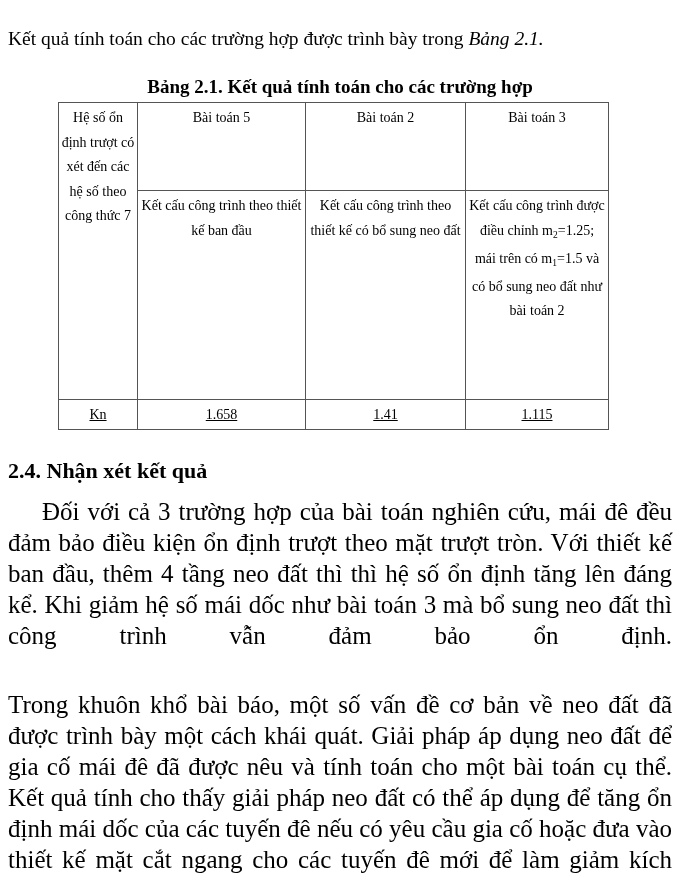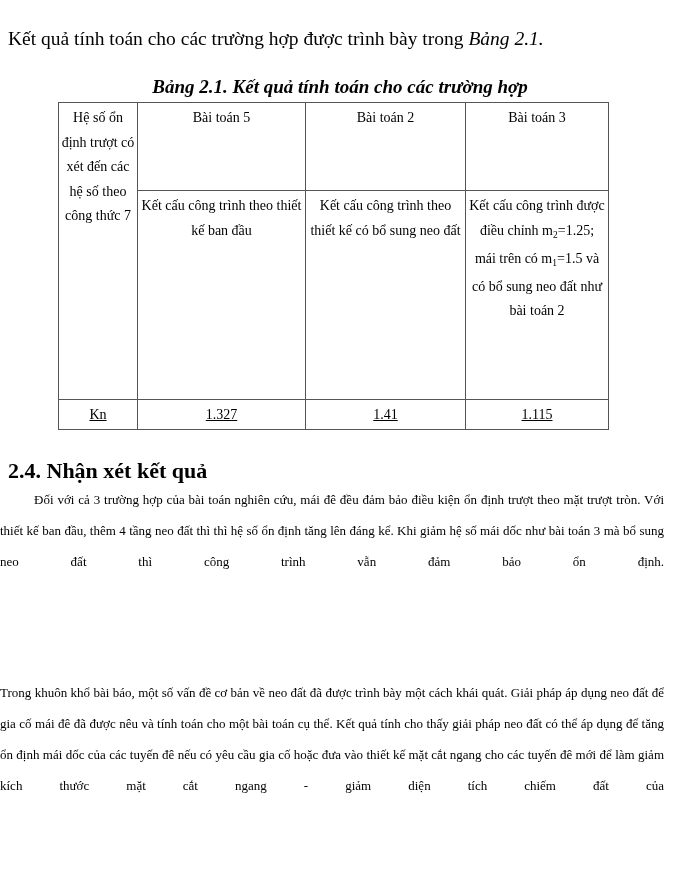--- a/index.html
+++ b/index.html
@@ -39,21 +39,20 @@
 
   
   .table-caption {
     position: absolute;
     left: 0;
     top: 56px;
     width: 680px;
     text-align: center;
     font-size: 19px;
     font-weight: bold;
-    font-style: italic;
     line-height: 24px;
   }
 
   
   .result-table {
     position: absolute;
     left: 58px;
     top: 102px;
     width: 550px;
     border-collapse: collapse;
@@ -98,23 +97,23 @@
     font-size: 22px;
     font-weight: bold;
     line-height: 26px;
     white-space: nowrap;
   }
   #head-24 { top: 440px; }
   #head-3  { top: 632px; }
 
   .body-par {
     position: absolute;
-    left: 0;
+    left: 8px;
     width: 664px;
-    font-size: 13px;
+    font-size: 25px;
     line-height: 31px;
     text-align: justify;
     text-justify: inter-word;
   }
   #par-24 { top: 471px; }
   #par-3  { top: 664px; }
   .body-par .indent {
     display: inline-block;
     width: 34px;
   }
@@ -147,21 +146,21 @@
         <td>Bài toán 2</td>
         <td>Bài toán 3</td>
       </tr>
       <tr class="row-desc">
         <td>Kết cấu công trình theo thiết kế ban đầu</td>
         <td>Kết cấu công trình theo thiết kế có bổ sung neo đất</td>
         <td><span>Kết cấu công trình được điều chỉnh m</span><sub>2</sub><span>=1.25; mái trên có m</span><sub>1</sub><span>=1.5 và có bổ sung neo đất như bài toán 2</span></td>
       </tr>
       <tr class="row-kn">
         <td class="kn-cell">Kn</td>
-        <td class="kn-cell">1.327</td>
+        <td class="kn-cell">1.658</td>
         <td class="kn-cell">1.41</td>
         <td class="kn-cell">1.115</td>
       </tr>
     </tbody>
   </table>
 
   <h2 class="section-head" id="head-24">2.4. Nhận xét kết quả</h2>
   <p class="body-par force-justify" id="par-24"><span class="indent"></span><span>Đối với cả 3 trường hợp của bài toán nghiên cứu, mái đê đều đảm bảo điều kiện ổn định trượt theo mặt trượt tròn. Với thiết kế ban đầu, thêm 4 tầng neo đất thì thì hệ số ổn định tăng lên đáng kể. Khi giảm hệ số mái dốc như bài toán 3 mà bổ sung neo đất thì công trình vẫn đảm bảo ổn định.</span></p>
 
   <p class="body-par force-justify" id="par-3">Trong khuôn khổ bài báo, một số vấn đề cơ bản về neo đất đã được trình bày một cách khái quát. Giải pháp áp dụng neo đất để gia cố mái đê đã được nêu và tính toán cho một bài toán cụ thể. Kết quả tính cho thấy giải pháp neo đất có thể áp dụng để tăng ổn định mái dốc của các tuyến đê nếu có yêu cầu gia cố hoặc đưa vào thiết kế mặt cắt ngang cho các tuyến đê mới để làm giảm kích thước mặt cắt ngang - giảm diện tích chiếm đất của</p>

